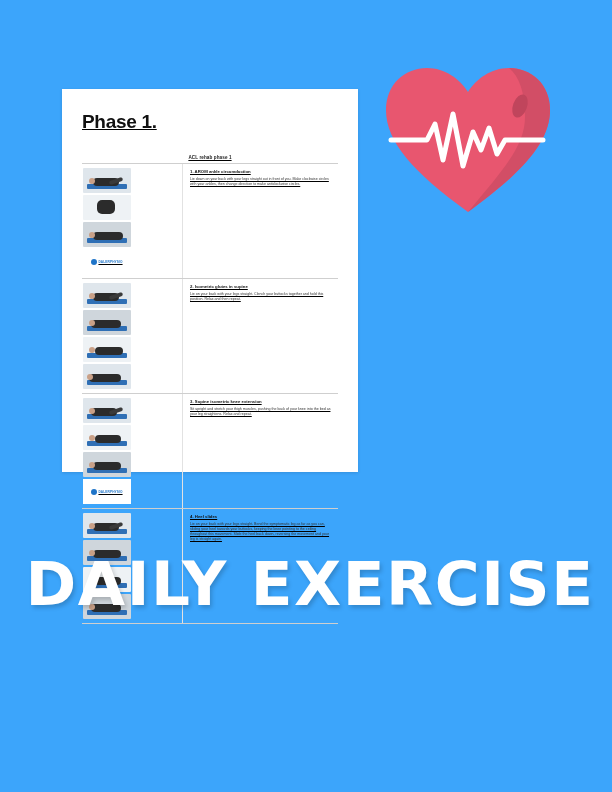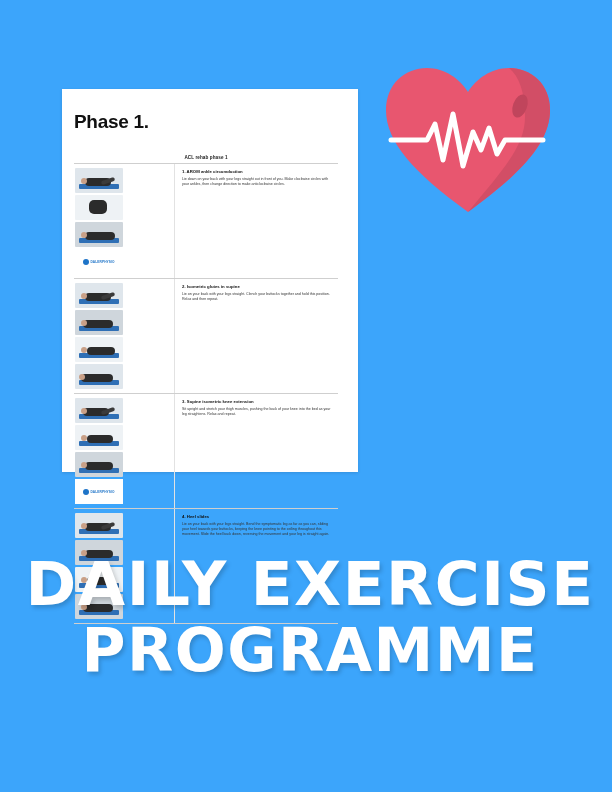--- a/index.html
+++ b/index.html
@@ -31,21 +31,22 @@
     left: 62px;
     top: 89px;
     width: 296px;
     height: 383px;
     background: #ffffff;
     box-shadow: 0 1px 3px rgba(0,0,0,0.12);
     padding: 0;
     box-sizing: border-box;
   }
   .sheet-inner {
-    padding: 22px 20px 10px 12px;
+    padding: 22px 20px 10px 20px;
+    text-decoration: underline;
   }
   .doc-title {
     font-size: 19px;
     font-weight: bold;
     color: #111;
     letter-spacing: -0.3px;
     margin: 0 0 22px 0;
     font-family: "Liberation Sans", sans-serif;
   }
   .doc-subtitle {
@@ -324,14 +325,13 @@
           <p class="ex-desc">Lie on your back with your legs straight. Bend the symptomatic leg as far as you can, sliding your heel towards your buttocks, keeping the knee pointing to the ceiling throughout this movement. Slide the heel back down, reversing the movement and your leg is straight again.</p>
         </div>
       </div>
 
     </div>
   </div>
 </div>
 
 <div class="headline">
   <span class="l1">DAILY EXERCISE</span>
-  <span class="l2">PROGRAMME</span>
 </div>
 
 </body></html>

